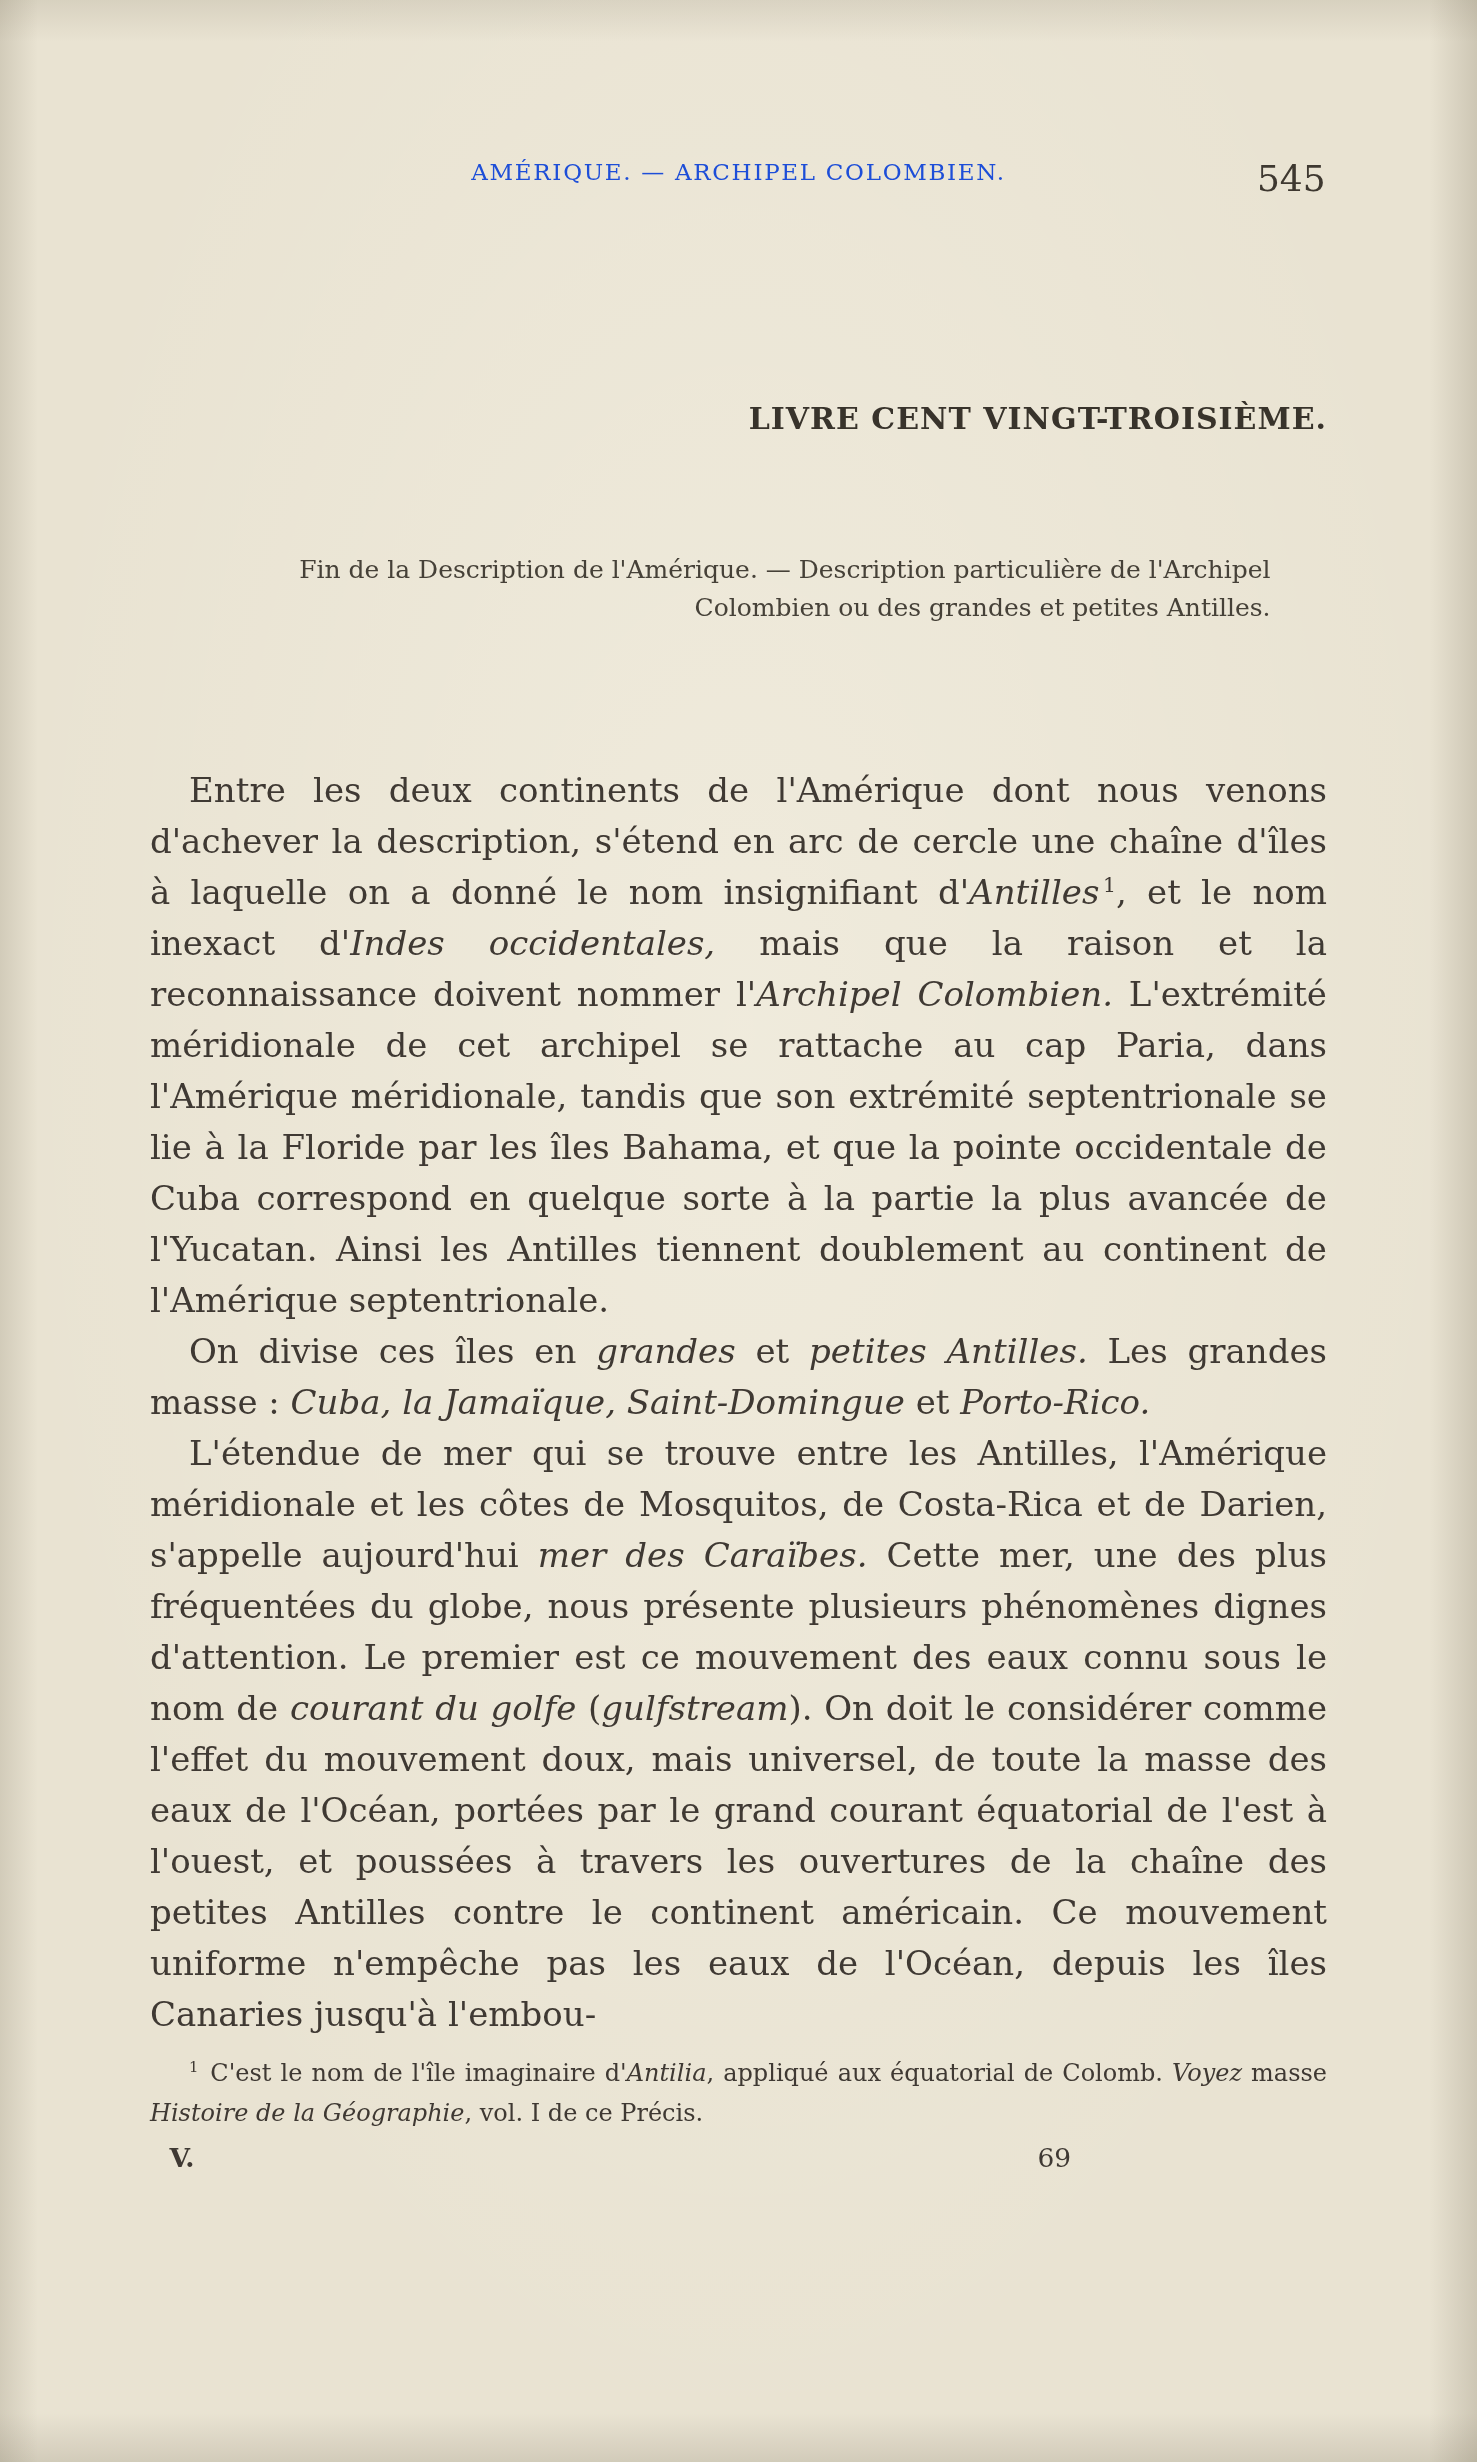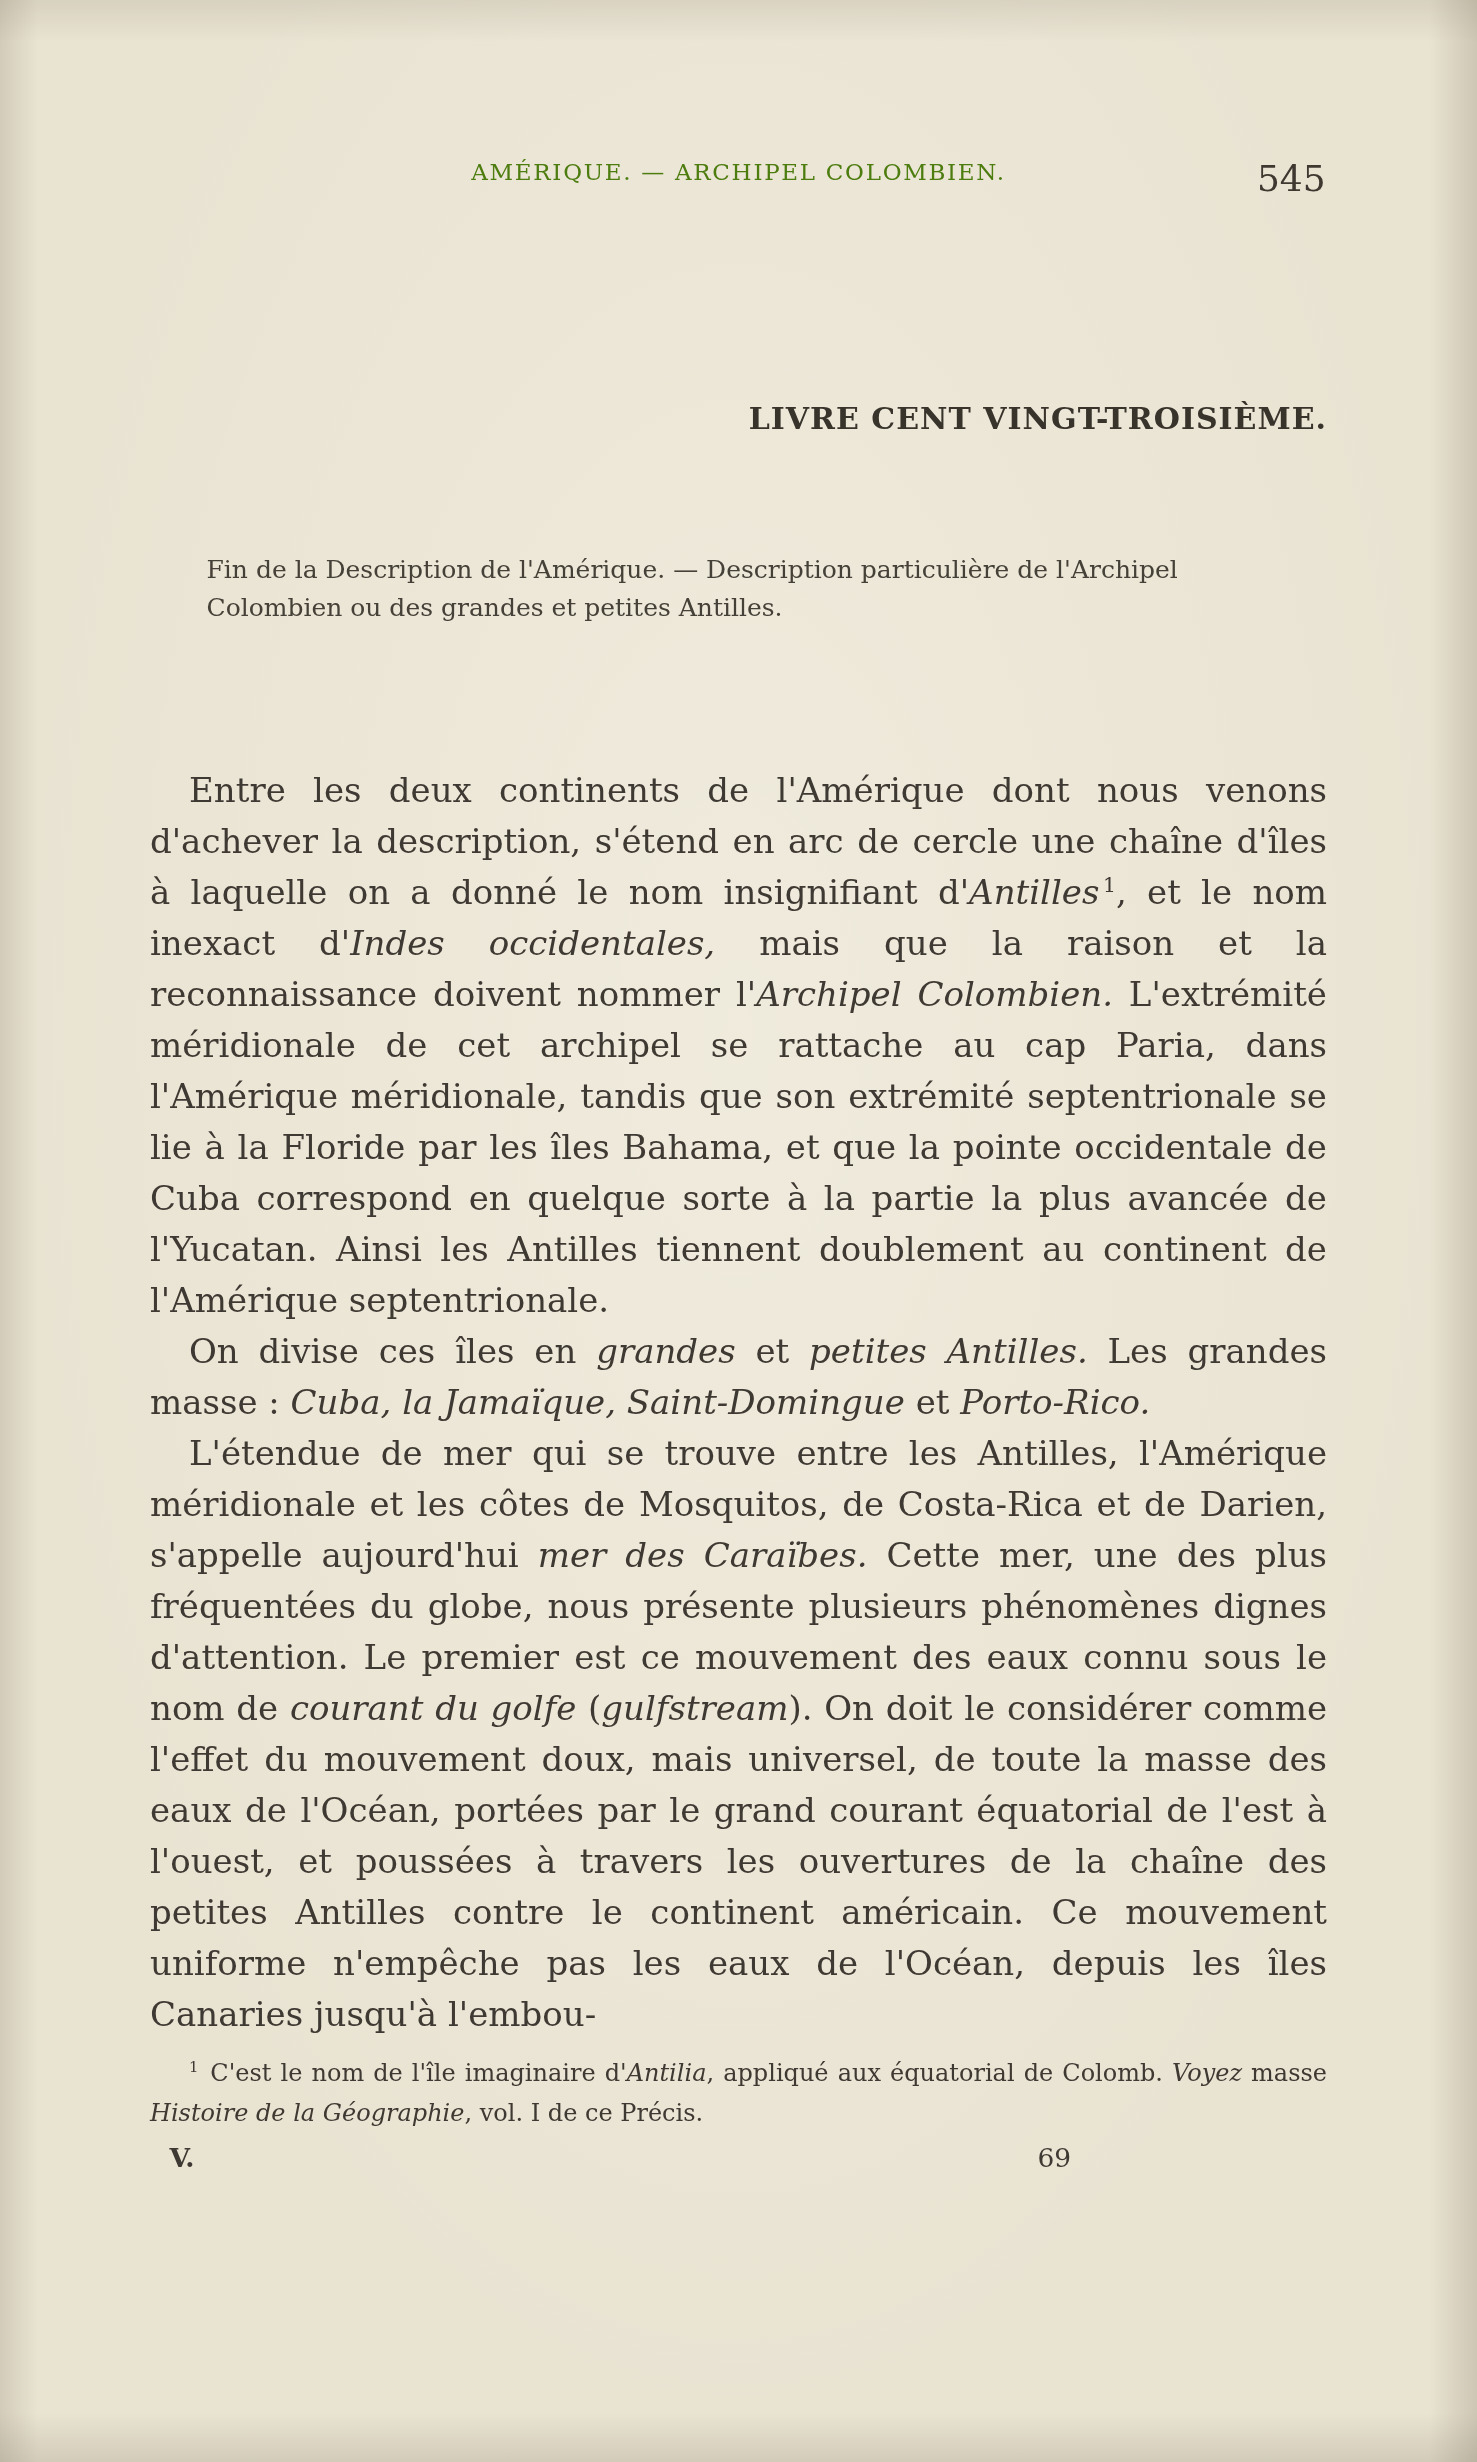--- a/index.html
+++ b/index.html
@@ -29,41 +29,41 @@
     position: absolute;
     left: 150px;
     top: 159px;
     width: 1177px;
   }
   .running-header { position: relative; height: 33px; }
   .running-header .rh-title {
     text-align: center;
     font-size: 23px;
     letter-spacing: 1.7px;
-    color: #4d7c0f;
+    color: #1d4ed8;
   }
   .running-header .rh-pagenum {
     position: absolute;
     right: 1.4px;
     top: -1.4px;
     font-size: 36px;
     color: #3e3830;
   }
   .book-title {
     margin-top: 209px;
     text-align: right;
     font-size: 30px;
     font-weight: bold;
     letter-spacing: 1px;
     color: #38332b;
   }
   .chapter-summary {
     margin: 115px auto 0 auto;
     max-width: 1064px;
-    text-align: left;
+    text-align: right;
     font-size: 25px;
     line-height: 38px;
     color: #464138;
   }
   .body-text {
     margin-top: 138px;
     font-size: 34px;
     line-height: 51px;
     text-align: justify;
   }

